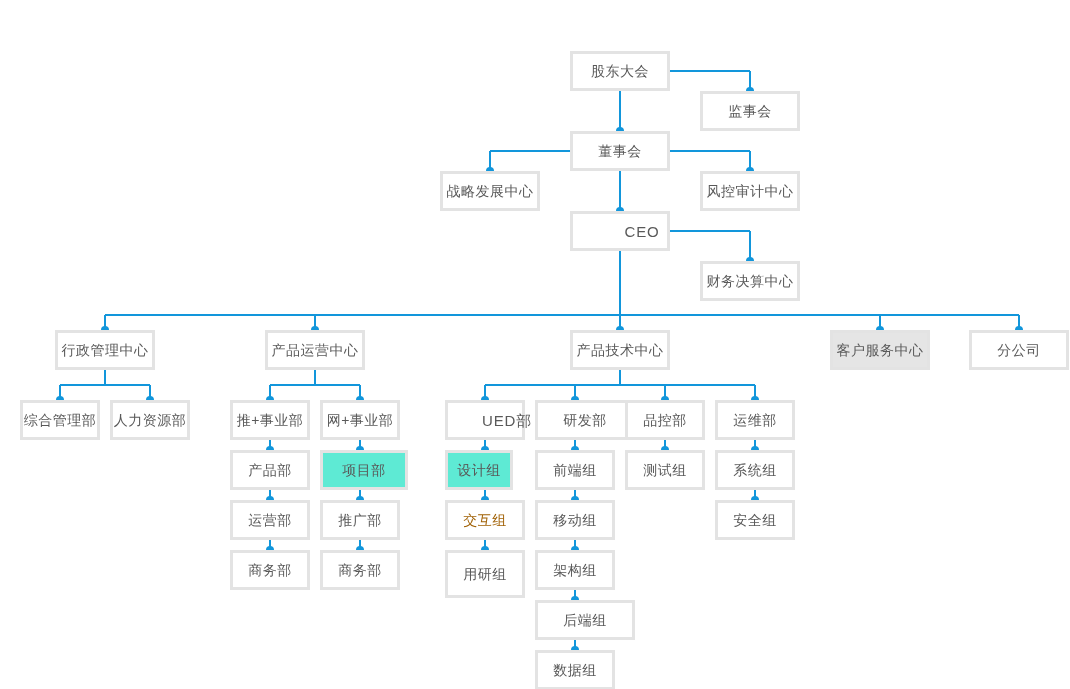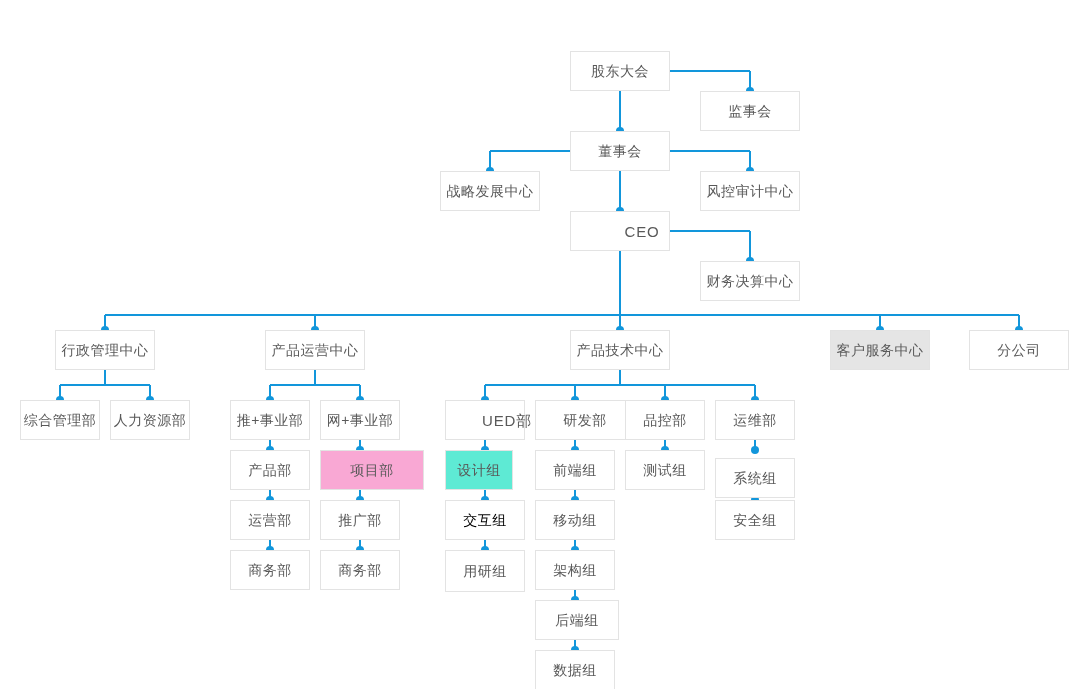--- a/index.html
+++ b/index.html
@@ -22,21 +22,21 @@
     position: absolute;
     left: 0;
     top: 0;
     width: 1070px;
     height: 689px;
     pointer-events: none;
   }
   .node-box {
     position: absolute;
     box-sizing: border-box;
-    border: 1px solid #000000;
+    border: 3px solid #000000;
     background: #ffffff;
     color: #595959;
     font-size: 14px;
     line-height: 1;
     display: flex;
     align-items: center;
     justify-content: center;
     white-space: nowrap;
     letter-spacing: 0.5px;
   }
@@ -187,68 +187,68 @@
       </div>
       <div class="node-box" style="left: 230px; top: 500px; width: 80px; height: 40px; border-color: rgb(227, 227, 227); background: rgb(255, 255, 255); color: rgb(89, 89, 89);">
         <span>运营部</span>
       </div>
       <div class="node-box" style="left: 230px; top: 550px; width: 80px; height: 40px; border-color: rgb(227, 227, 227); background: rgb(255, 255, 255); color: rgb(89, 89, 89);">
         <span>商务部</span>
       </div>
       <div class="node-box" style="left: 320px; top: 400px; width: 80px; height: 40px; border-color: rgb(227, 227, 227); background: rgb(255, 255, 255); color: rgb(89, 89, 89);">
         <span>网+事业部</span>
       </div>
-      <div class="node-box" style="left: 320px; top: 450px; width: 104px; height: 40px; border-color: rgb(227, 227, 227); background: #f9a8d4; color: rgb(89, 89, 89); text-align: center;">
+      <div class="node-box" style="left: 320px; top: 450px; width: 88px; height: 40px; border-color: rgb(227, 227, 227); background: #5eead4; color: rgb(89, 89, 89); text-align: center;">
         <span>项目部</span>
       </div>
       <div class="node-box" style="left: 320px; top: 500px; width: 80px; height: 40px; border-color: rgb(227, 227, 227); background: rgb(255, 255, 255); color: rgb(89, 89, 89);">
         <span>推广部</span>
       </div>
       <div class="node-box" style="left: 320px; top: 550px; width: 80px; height: 40px; border-color: rgb(227, 227, 227); background: rgb(255, 255, 255); color: rgb(89, 89, 89);">
         <span>商务部</span>
       </div>
       <div class="node-box latin" style="left: 445px; top: 400px; width: 80px; height: 40px; border-color: rgb(227, 227, 227); background: rgb(255, 255, 255); color: rgb(89, 89, 89);">
         <span>UED部</span>
       </div>
       <div class="node-box" style="left: 445px; top: 450px; width: 68px; height: 40px; border-color: rgb(227, 227, 227); background: #5eead4; color: rgb(89, 89, 89);">
         <span>设计组</span>
       </div>
-      <div class="node-box" style="left: 445px; top: 500px; width: 80px; height: 40px; border-color: rgb(227, 227, 227); background: rgb(255, 255, 255); color: #000000;">
+      <div class="node-box" style="left: 445px; top: 500px; width: 80px; height: 40px; border-color: rgb(227, 227, 227); background: rgb(255, 255, 255); color: #a16207;">
         <span>交互组</span>
       </div>
-      <div class="node-box" style="left: 445px; top: 550px; width: 80px; height: 42px; border-color: rgb(227, 227, 227); background: rgb(255, 255, 255); color: rgb(89, 89, 89);">
+      <div class="node-box" style="left: 445px; top: 550px; width: 80px; height: 48px; border-color: rgb(227, 227, 227); background: rgb(255, 255, 255); color: rgb(89, 89, 89);">
         <span>用研组</span>
       </div>
       <div class="node-box" style="left: 535px; top: 400px; width: 100px; height: 40px; border-color: rgb(227, 227, 227); background: rgb(255, 255, 255); color: rgb(89, 89, 89);">
         <span>研发部</span>
       </div>
       <div class="node-box" style="left: 535px; top: 450px; width: 80px; height: 40px; border-color: rgb(227, 227, 227); background: rgb(255, 255, 255); color: rgb(89, 89, 89);">
         <span>前端组</span>
       </div>
       <div class="node-box" style="left: 535px; top: 500px; width: 80px; height: 40px; border-color: rgb(227, 227, 227); background: rgb(255, 255, 255); color: rgb(89, 89, 89);">
         <span>移动组</span>
       </div>
       <div class="node-box" style="left: 535px; top: 550px; width: 80px; height: 40px; border-color: rgb(227, 227, 227); background: rgb(255, 255, 255); color: rgb(89, 89, 89);">
         <span>架构组</span>
       </div>
-      <div class="node-box" style="left: 535px; top: 600px; width: 84px; height: 40px; border-color: rgb(227, 227, 227); background: rgb(255, 255, 255); color: rgb(89, 89, 89);">
+      <div class="node-box" style="left: 535px; top: 600px; width: 100px; height: 40px; border-color: rgb(227, 227, 227); background: rgb(255, 255, 255); color: rgb(89, 89, 89);">
         <span>后端组</span>
       </div>
       <div class="node-box" style="left: 535px; top: 650px; width: 80px; height: 40px; border-color: rgb(227, 227, 227); background: rgb(255, 255, 255); color: rgb(89, 89, 89);">
         <span>数据组</span>
       </div>
       <div class="node-box" style="left: 625px; top: 400px; width: 80px; height: 40px; border-color: rgb(227, 227, 227); background: rgb(255, 255, 255); color: rgb(89, 89, 89);">
         <span>品控部</span>
       </div>
       <div class="node-box" style="left: 625px; top: 450px; width: 80px; height: 40px; border-color: rgb(227, 227, 227); background: rgb(255, 255, 255); color: rgb(89, 89, 89);">
         <span>测试组</span>
       </div>
       <div class="node-box" style="left: 715px; top: 400px; width: 80px; height: 40px; border-color: rgb(227, 227, 227); background: rgb(255, 255, 255); color: rgb(89, 89, 89);">
         <span>运维部</span>
       </div>
-      <div class="node-box" style="left: 715px; top: 450px; width: 80px; height: 40px; border-color: rgb(227, 227, 227); background: rgb(255, 255, 255); color: rgb(89, 89, 89); margin-top: 8px;">
+      <div class="node-box" style="left: 715px; top: 450px; width: 80px; height: 40px; border-color: rgb(227, 227, 227); background: rgb(255, 255, 255); color: rgb(89, 89, 89);">
         <span>系统组</span>
       </div>
       <div class="node-box" style="left: 715px; top: 500px; width: 80px; height: 40px; border-color: rgb(227, 227, 227); background: rgb(255, 255, 255); color: rgb(89, 89, 89);">
         <span>安全组</span>
       </div>
     </div>
 </div>
 
 </body></html>

